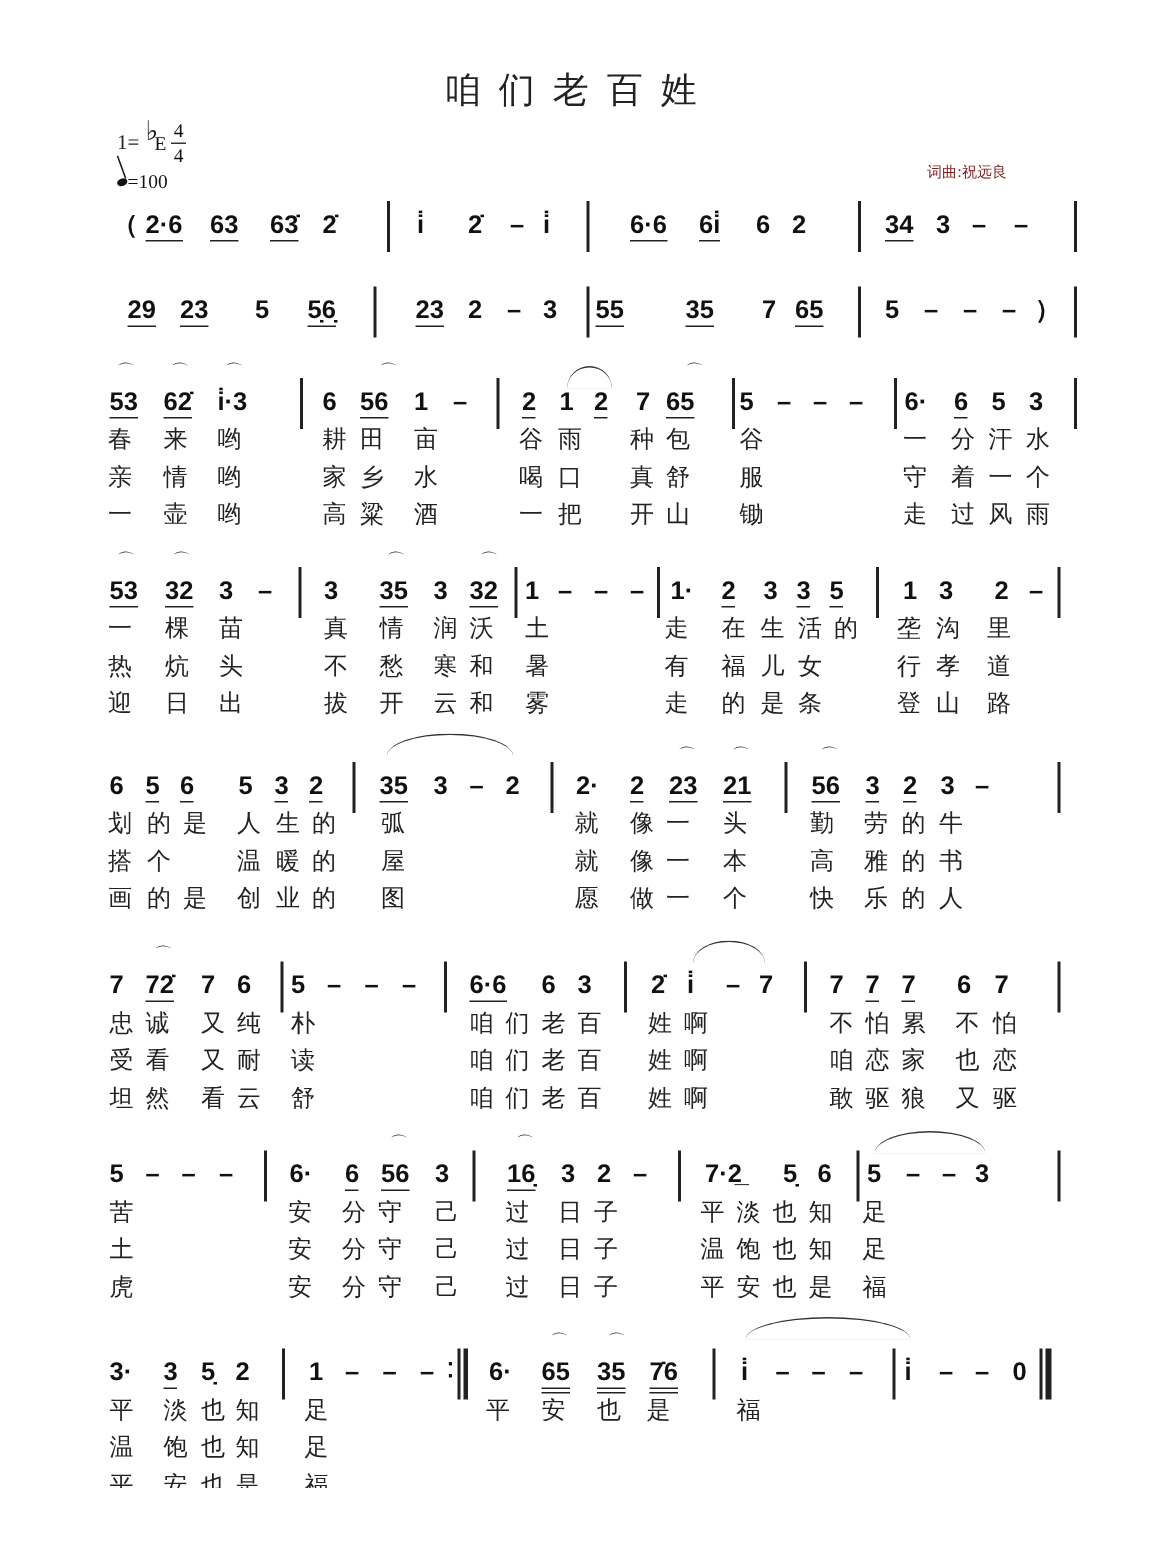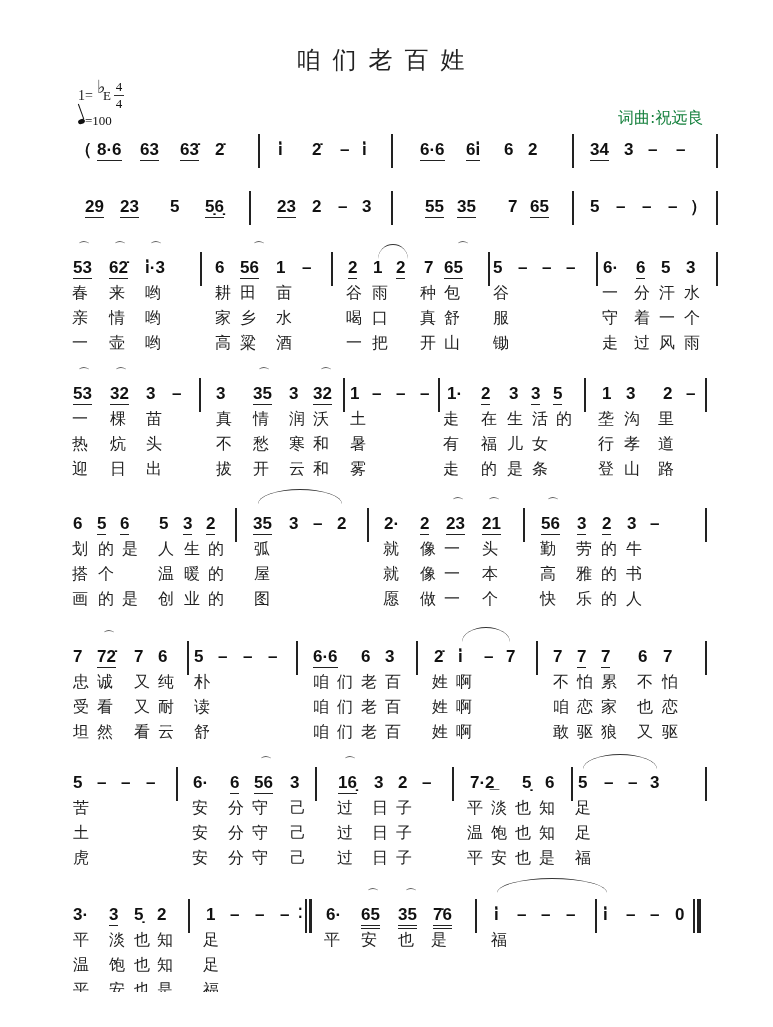--- a/index.html
+++ b/index.html
@@ -6,21 +6,21 @@
   body{width:773px;height:1027px;position:relative;overflow:hidden;font-family:"DejaVu Sans",sans-serif;color:#111;}
   .title{position:absolute;left:0;width:773px;top:44px;text-align:center;font-size:24px;letter-spacing:12px;color:#222;}
   .key{position:absolute;left:78px;top:88px;font-family:"Liberation Serif",serif;font-size:14px;color:#222;}
   .flat{position:absolute;left:97px;top:76px;font-family:"Liberation Serif",serif;font-size:18px;}
   .keyE{position:absolute;left:103px;top:88px;font-family:"Liberation Serif",serif;font-size:13px;}
   .ts{position:absolute;left:114px;top:80px;font-family:"Liberation Serif",serif;font-size:13px;line-height:14px;text-align:center;width:10px;}
   .ts .bar{border-top:1px solid #333;margin:1px 0;}
   .tempo{position:absolute;left:78px;top:113px;font-family:"Liberation Serif",serif;font-size:13px;}
   .tempo .note{display:inline-block;width:7px;height:5px;background:#111;border-radius:50%;transform:rotate(-20deg);position:relative;top:-1px;}
   .tempo .stem{position:absolute;left:6px;top:-15px;width:1px;height:16px;background:#111;}
-  .author{position:absolute;left:618px;top:108px;font-size:16px;color:#15803d;}
+  .author{position:absolute;left:618px;top:108px;font-size:10px;color:#7f1d1d;}
   .sys{position:absolute;left:0;width:773px;}
   .tok{position:absolute;font-family:"Liberation Sans",sans-serif;font-weight:bold;font-size:17px;line-height:20px;color:#111;white-space:nowrap;}
   .ul1{border-bottom:1.5px solid #222;padding-bottom:0;}
   .ul2{border-bottom:4px double #222;}
   .bl{position:absolute;width:1.5px;background:#222;}
   .lyr{position:absolute;font-size:16px;color:#222;letter-spacing:0;white-space:nowrap;}
   .slur{position:absolute;border-top:1.3px solid #333;border-radius:50% 50% 0 0 / 100% 100% 0 0;}
   .tilde{position:absolute;font-size:12px;line-height:10px;color:#333;}
 </style>
 </head>
@@ -39,21 +39,21 @@
   </div>
 </div>
 <div class="tempo">
   <span class="note"><span class="stem"></span></span><span>=100</span>
 </div>
 <div class="author">词曲:祝远良</div>
 
 <div id="score">
     <div class="sys" style="top: 0px;">
       <span class="tok" style="left: 75px; top: 140px;">（</span>
-      <span class="tok ul1" style="left: 97px; top: 140px;">8·6</span>
+      <span class="tok ul1" style="left: 97px; top: 140px;">2·6</span>
       <span class="tok ul1" style="left: 140px; top: 140px;">63</span>
       <span class="tok ul1" style="left: 180px; top: 140px;">63̇</span>
       <span class="tok" style="left: 215px; top: 140px;">2̇</span>
       <span class="tok" style="left: 278px; top: 140px;">i̇</span>
       <span class="tok" style="left: 312px; top: 140px;">2̇</span>
       <span class="tok" style="left: 340px; top: 140px;">–</span>
       <span class="tok" style="left: 362px; top: 140px;">i̇</span>
       <span class="tok ul1" style="left: 420px; top: 140px;">6·6</span>
       <span class="tok ul1" style="left: 466px; top: 140px;">6i̇</span>
       <span class="tok" style="left: 504px; top: 140px;">6</span>
@@ -69,21 +69,21 @@
     </div>
     <div class="sys" style="top: 0px;">
       <span class="tok ul1" style="left: 85px; top: 197px;">29</span>
       <span class="tok ul1" style="left: 120px; top: 197px;">23</span>
       <span class="tok" style="left: 170px; top: 197px;">5</span>
       <span class="tok ul1" style="left: 205px; top: 197px;">5̣6̣</span>
       <span class="tok ul1" style="left: 277px; top: 197px;">23</span>
       <span class="tok" style="left: 312px; top: 197px;">2</span>
       <span class="tok" style="left: 338px; top: 197px;">–</span>
       <span class="tok" style="left: 362px; top: 197px;">3</span>
-      <span class="tok ul1" style="left: 425px; top: 197px;">55</span>
+      <span class="tok ul1" style="left: 397px; top: 197px;">55</span>
       <span class="tok ul1" style="left: 457px; top: 197px;">35</span>
       <span class="tok" style="left: 508px; top: 197px;">7</span>
       <span class="tok ul1" style="left: 530px; top: 197px;">65</span>
       <span class="tok" style="left: 590px; top: 197px;">5</span>
       <span class="tok" style="left: 616px; top: 197px;">–</span>
       <span class="tok" style="left: 642px; top: 197px;">–</span>
       <span class="tok" style="left: 668px; top: 197px;">–</span>
       <span class="tok" style="left: 690px; top: 197px;">）</span>
       <div class="bl" style="left: 249px; top: 191px; height: 34px;"></div>
       <div class="bl" style="left: 391px; top: 191px; height: 34px;"></div>

